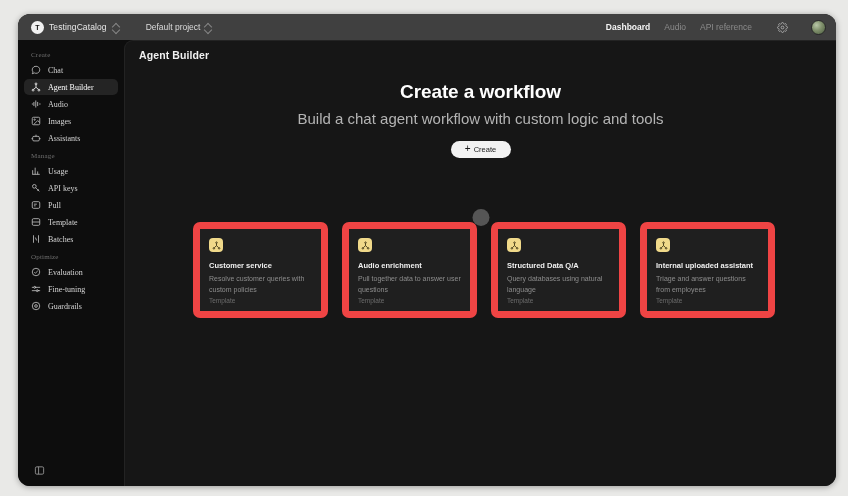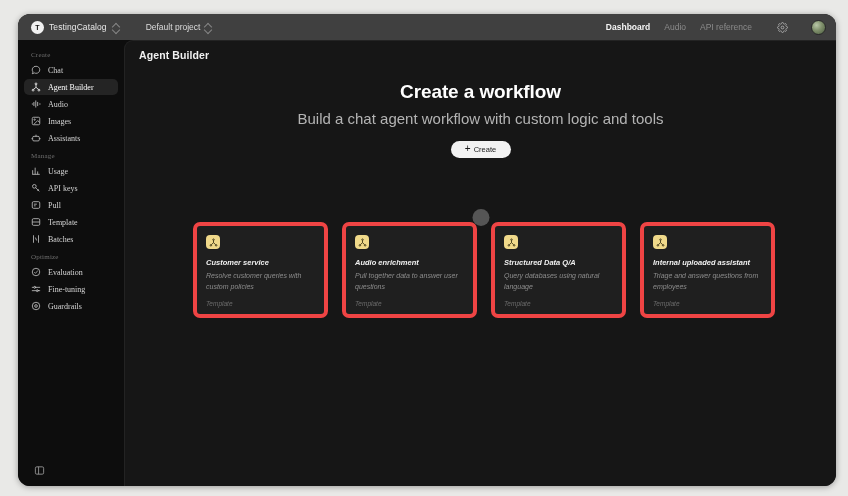--- a/index.html
+++ b/index.html
@@ -147,26 +147,25 @@
 
   
   .cards {
     position: absolute; left: 0; right: 0; top: 181px;
     padding: 0 12px 0 68px;
     display: flex; flex-wrap: wrap; gap: 14px;
   }
   .card {
     width: 135px; height: 96px;
     background: #1f1f1f;
-    border: 4px solid #ef4444;
+    border: 7px solid #ef4444;
     border-radius: 7px;
     padding: 9px 9px 7px 9px;
     display: flex; flex-direction: column;
     cursor: pointer;
-    font-style: italic;
   }
   .card-icon {
     width: 14px; height: 14px; border-radius: 4px;
     background: #f0d98a;
     display: flex; align-items: center; justify-content: center;
     margin-bottom: 9px;
   }
   .card-title { font-size: 7.5px; color: #f0f0f0; font-weight: 700; margin-bottom: 4px; }
   .card-desc { font-size: 7px; color: #8d8d8d; line-height: 1.55; }
   .card-foot { margin-top: auto; font-size: 6.5px; color: #6c6c6c; }

